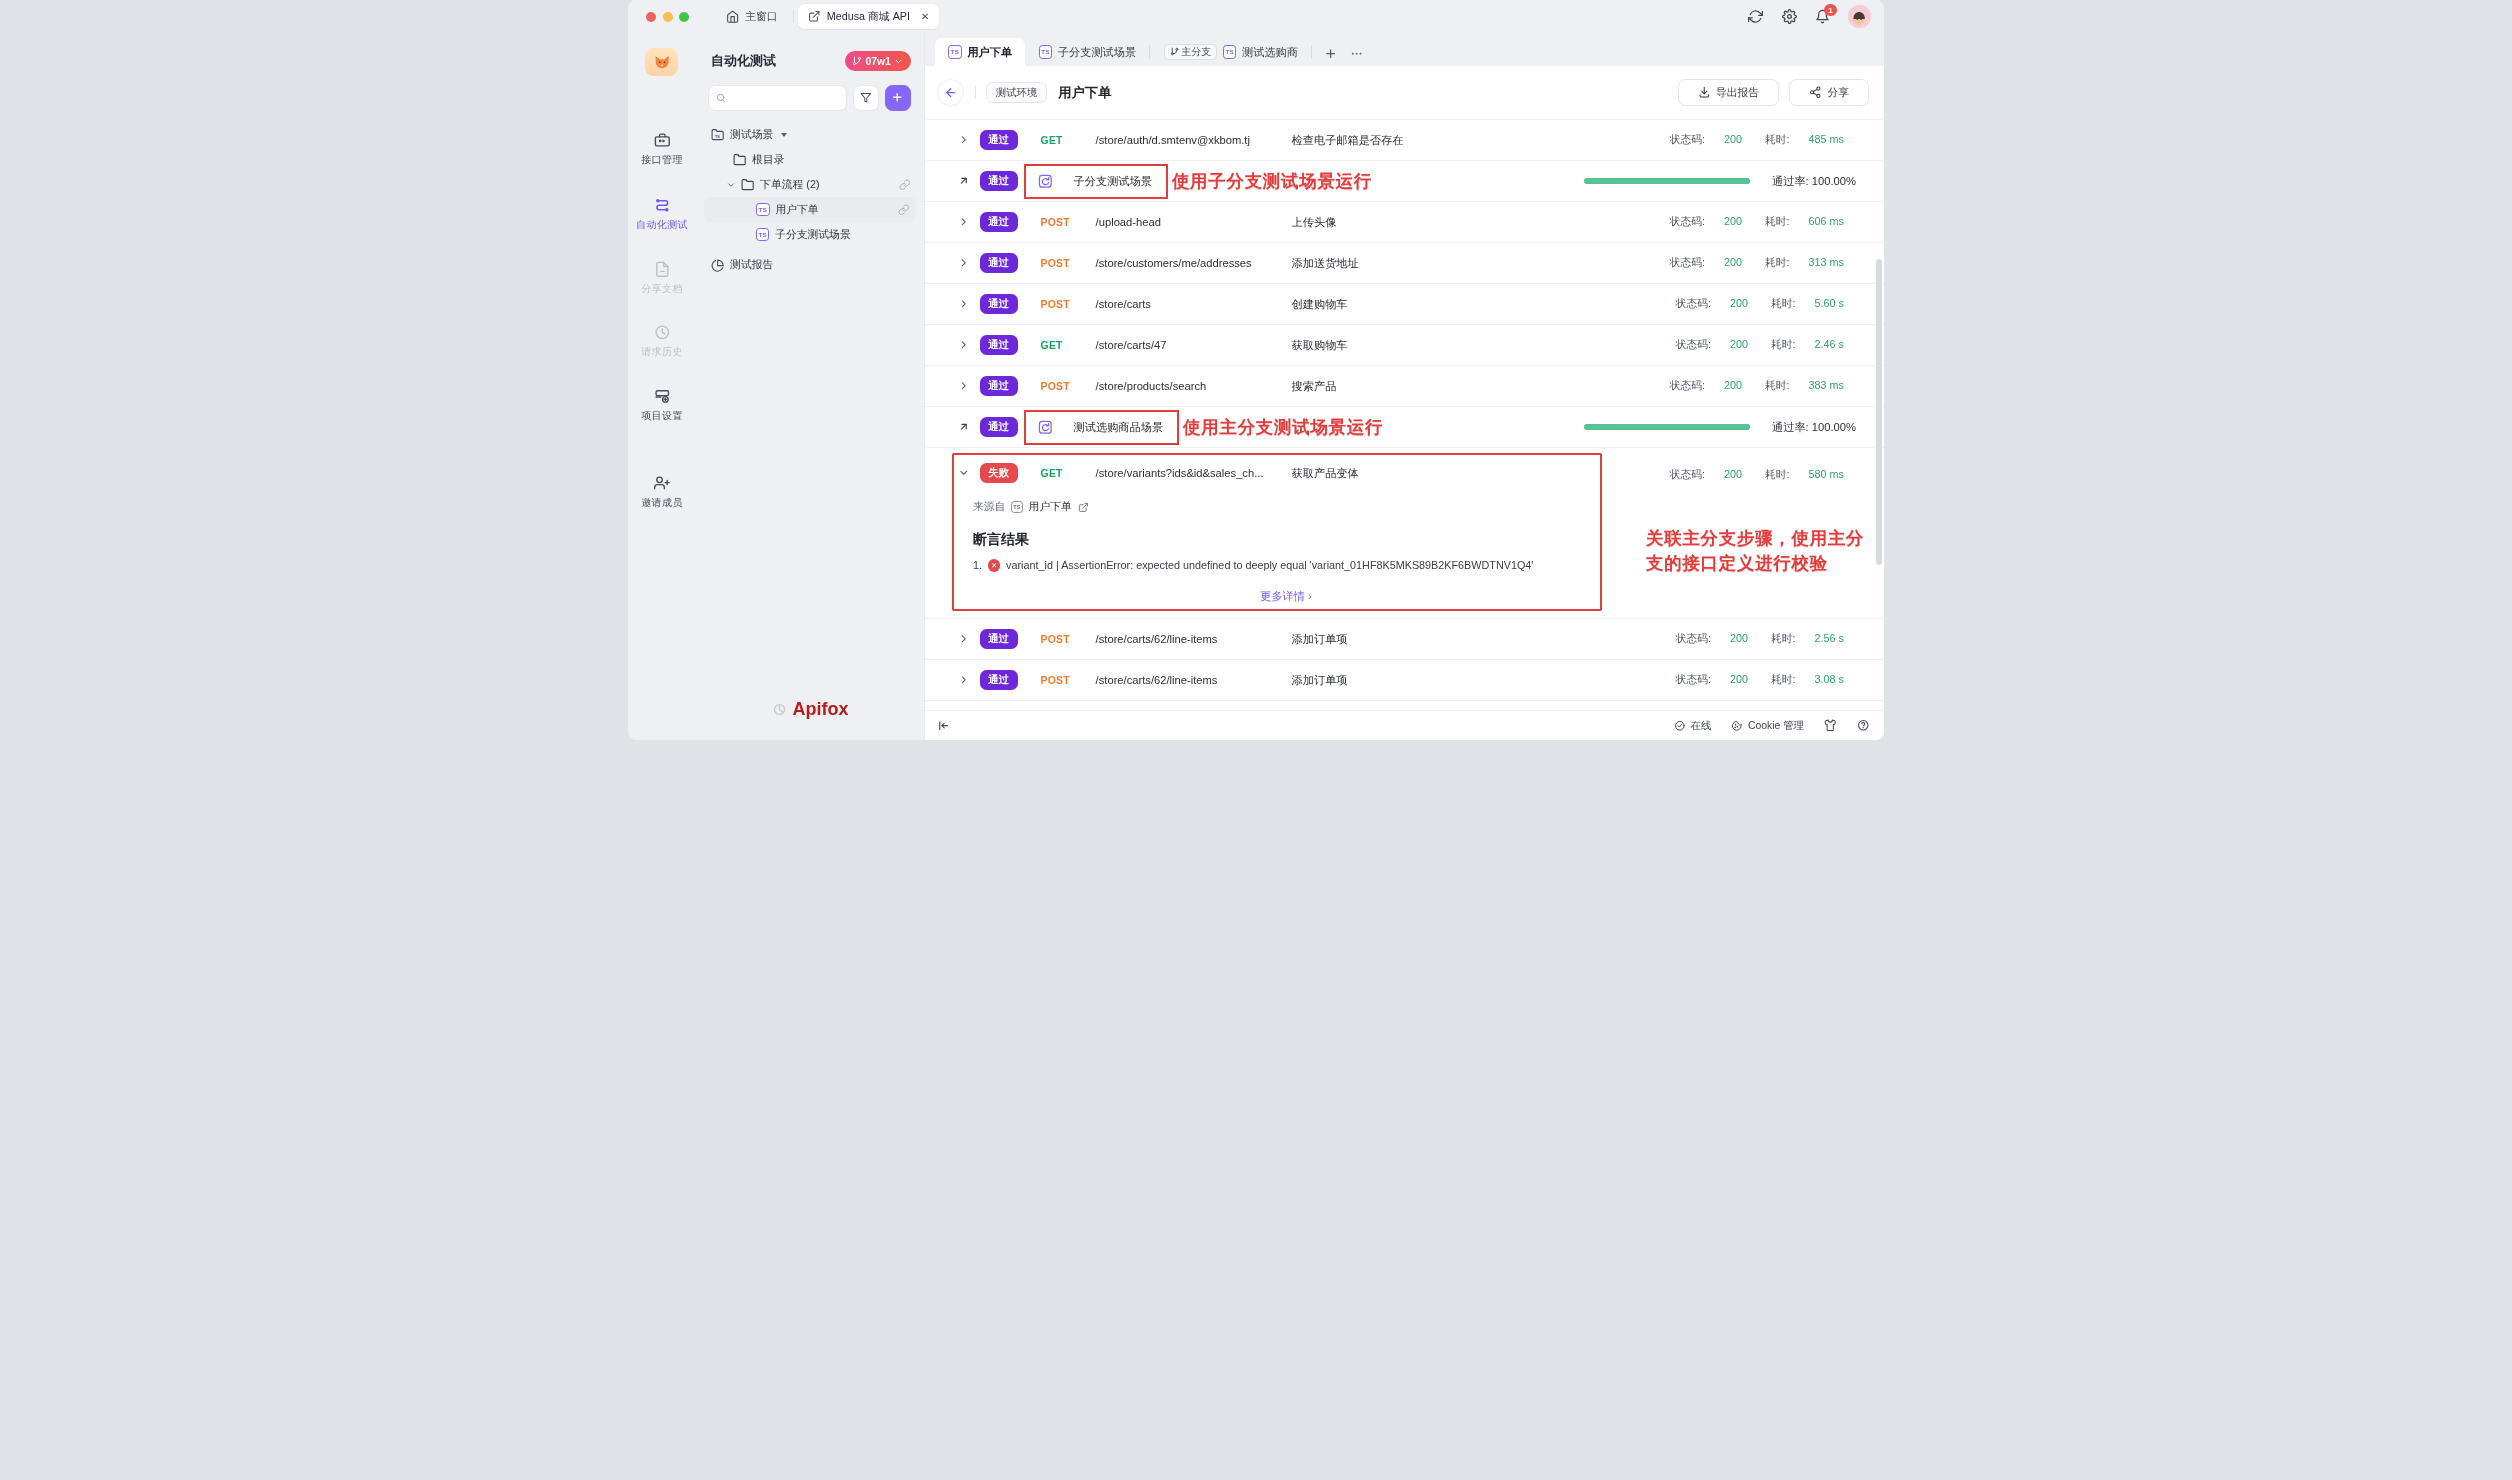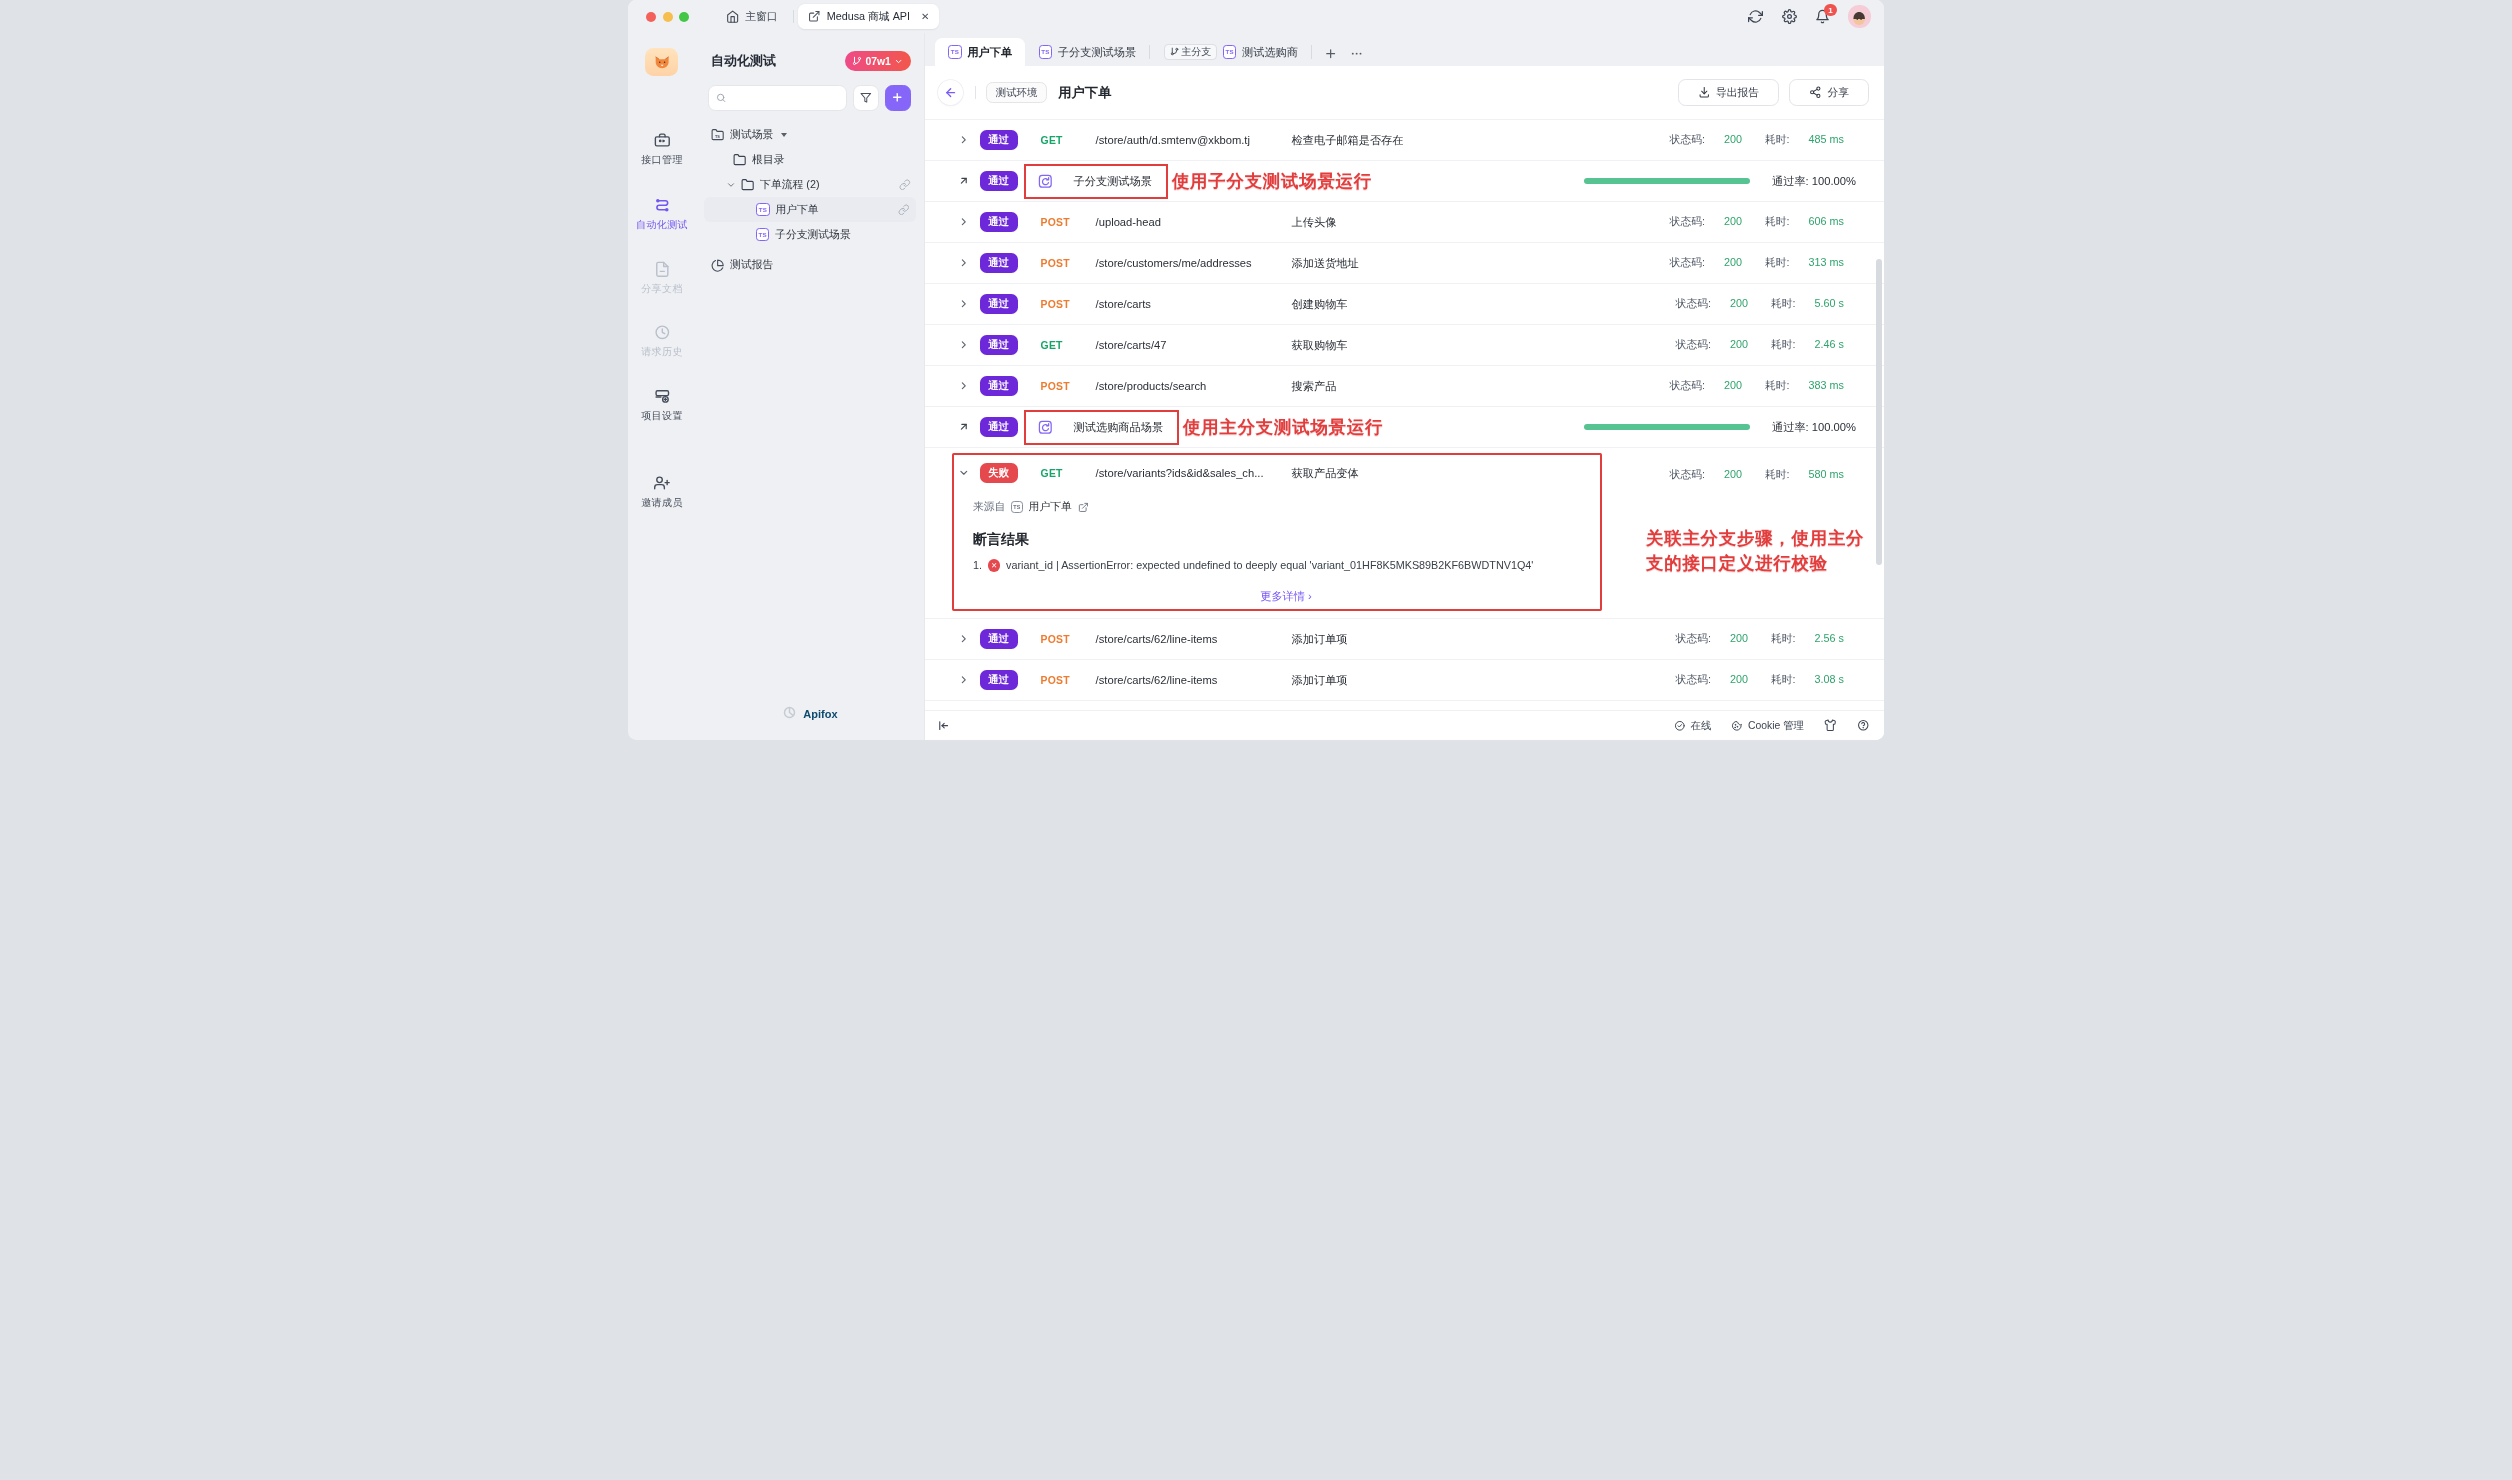--- a/index.html
+++ b/index.html
@@ -42,21 +42,21 @@
   .tree{margin-top:11.6px;font-size:10.8px;color:#2f353f;}
   .trow{height:25px;display:flex;align-items:center;gap:5.8px;padding-left:15px;position:relative;}
   .trow .caret{width:0;height:0;border-left:3.3px solid transparent;border-right:3.3px solid transparent;border-top:4.2px solid #59606c;margin-left:1.7px;}
   .trow.ind1{padding-left:37px;}
   .trow.ind2{padding-left:60px;}
   .trow .chev-sm{color:#707784;margin-right:-0.8px;}
   .trow .link-ic{position:absolute;right:13.3px;color:#aab0ba;}
   .trow.sel{background:#e9ebf0;border-radius:5.8px;margin:0 8.3px;padding-left:52px;}
   .trow.sel .link-ic{right:6.6px;}
   .tsbadge{width:13.3px;height:13.3px;flex:none;border:1.2px solid #8466f7;border-radius:3.3px;color:#8466f7;font-size:6.2px;font-weight:800;display:flex;align-items:center;justify-content:center;letter-spacing:0.2px;background:#fff;}
-  .sb-foot{position:absolute;bottom:20px;left:0;width:100%;display:flex;align-items:flex-end;justify-content:center;gap:5.8px;color:#0c4a6e;font-size:11px;font-weight:700;}
+  .sb-foot{position:absolute;bottom:20px;left:0;width:100%;display:flex;align-items:center;justify-content:center;gap:5.8px;color:#b91c1c;font-size:18px;font-weight:700;}
   
   .main{flex:1;display:flex;flex-direction:column;position:relative;}
   .tabstrip{height:33px;flex:none;display:flex;align-items:flex-end;padding-left:10px;color:#3a414c;}
   .mtab{display:flex;align-items:center;gap:5.8px;height:28px;padding:0 13.3px;font-size:11.2px;}
   .mtab.active{background:#fff;border-radius:7.5px 7.5px 0 0;font-weight:700;color:#23272f;}
   .mtab .chip{display:flex;align-items:center;gap:2.5px;height:16.6px;padding:0 5px;border:0.8px solid #dcdee3;border-radius:4.2px;font-size:10px;color:#3d4450;background:#f7f8fa;}
   .tab-sep{width:0.8px;height:13.3px;background:#d8dadf;margin-bottom:7.5px;}
   .ticon{color:#555c66;padding:0 11.6px;margin-bottom:5.8px;}
   .card{flex:1;background:#fff;display:flex;flex-direction:column;overflow:hidden;}
   .chead{height:53px;flex:none;display:flex;align-items:center;padding:0 15px 0 13.3px;}

